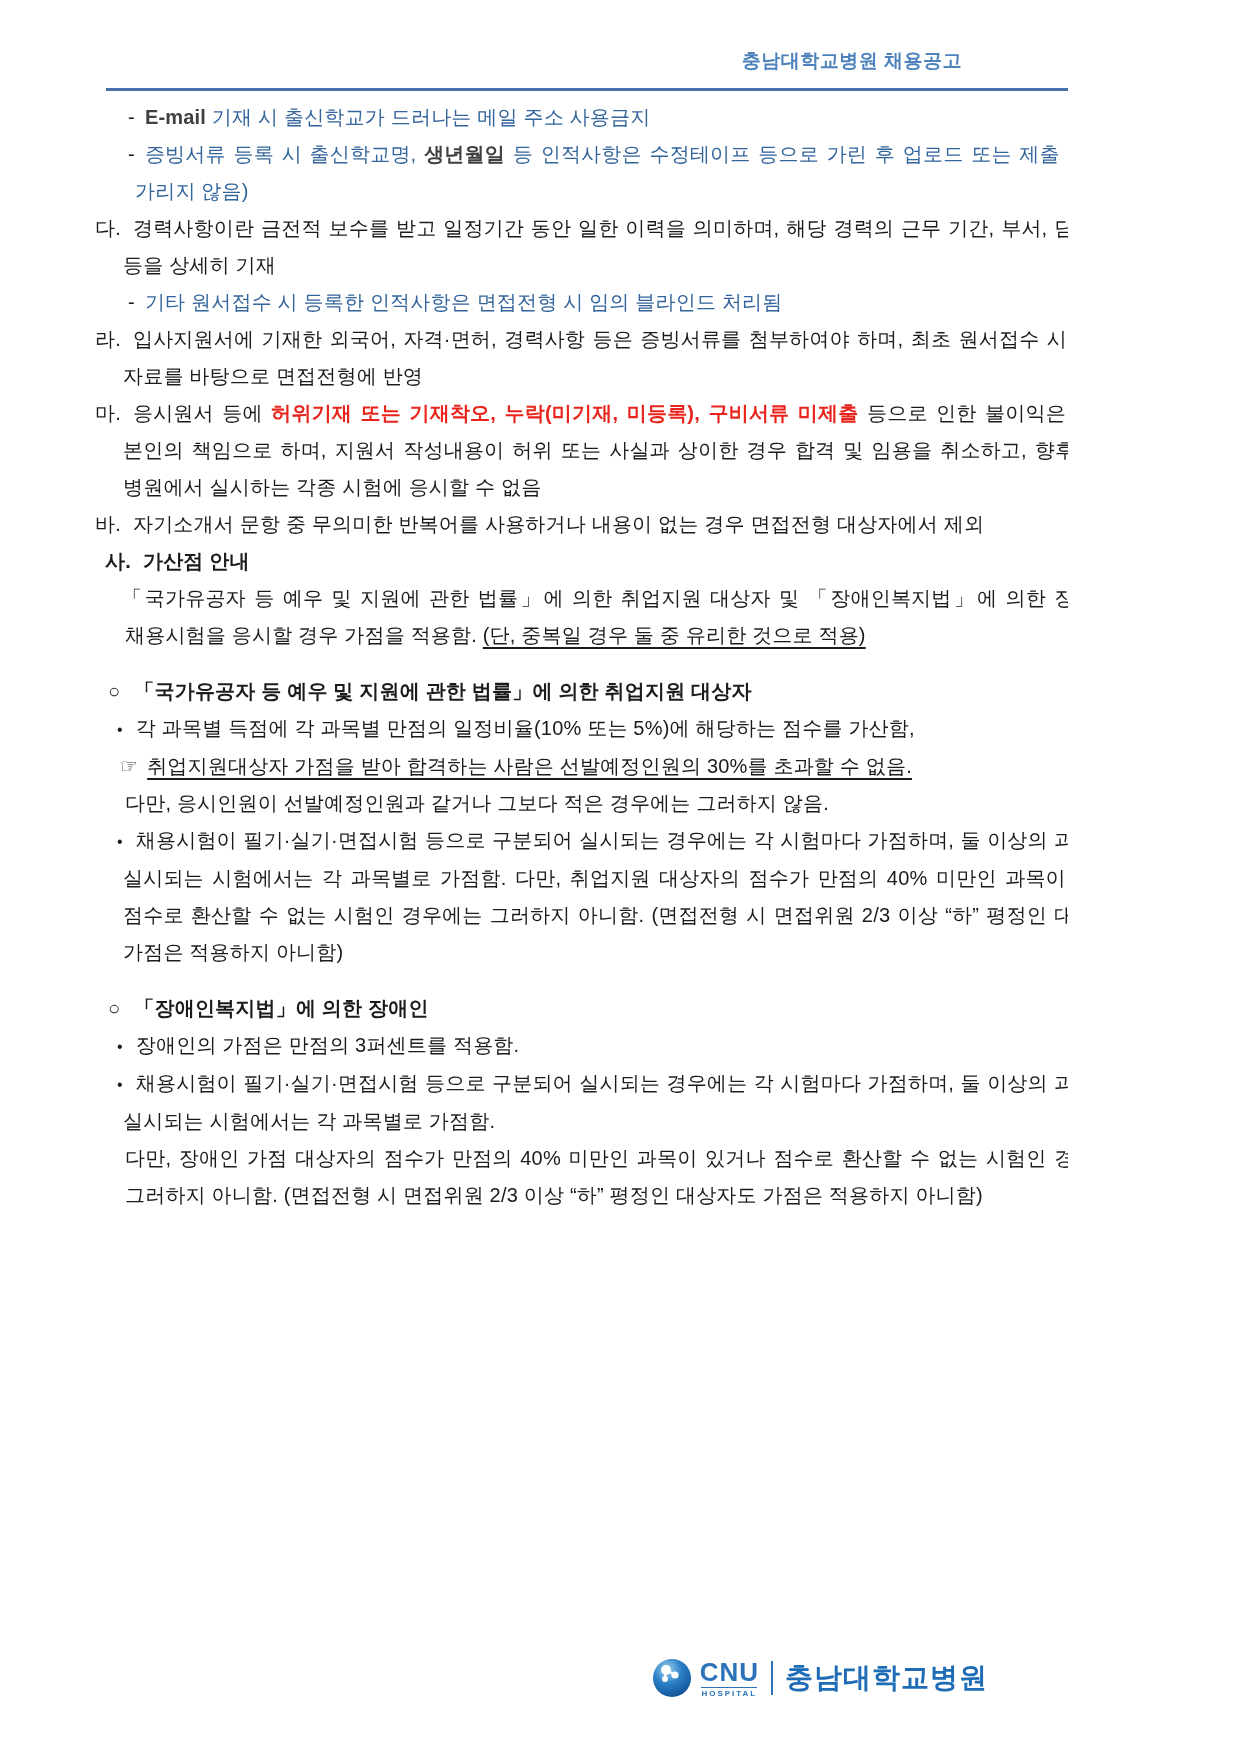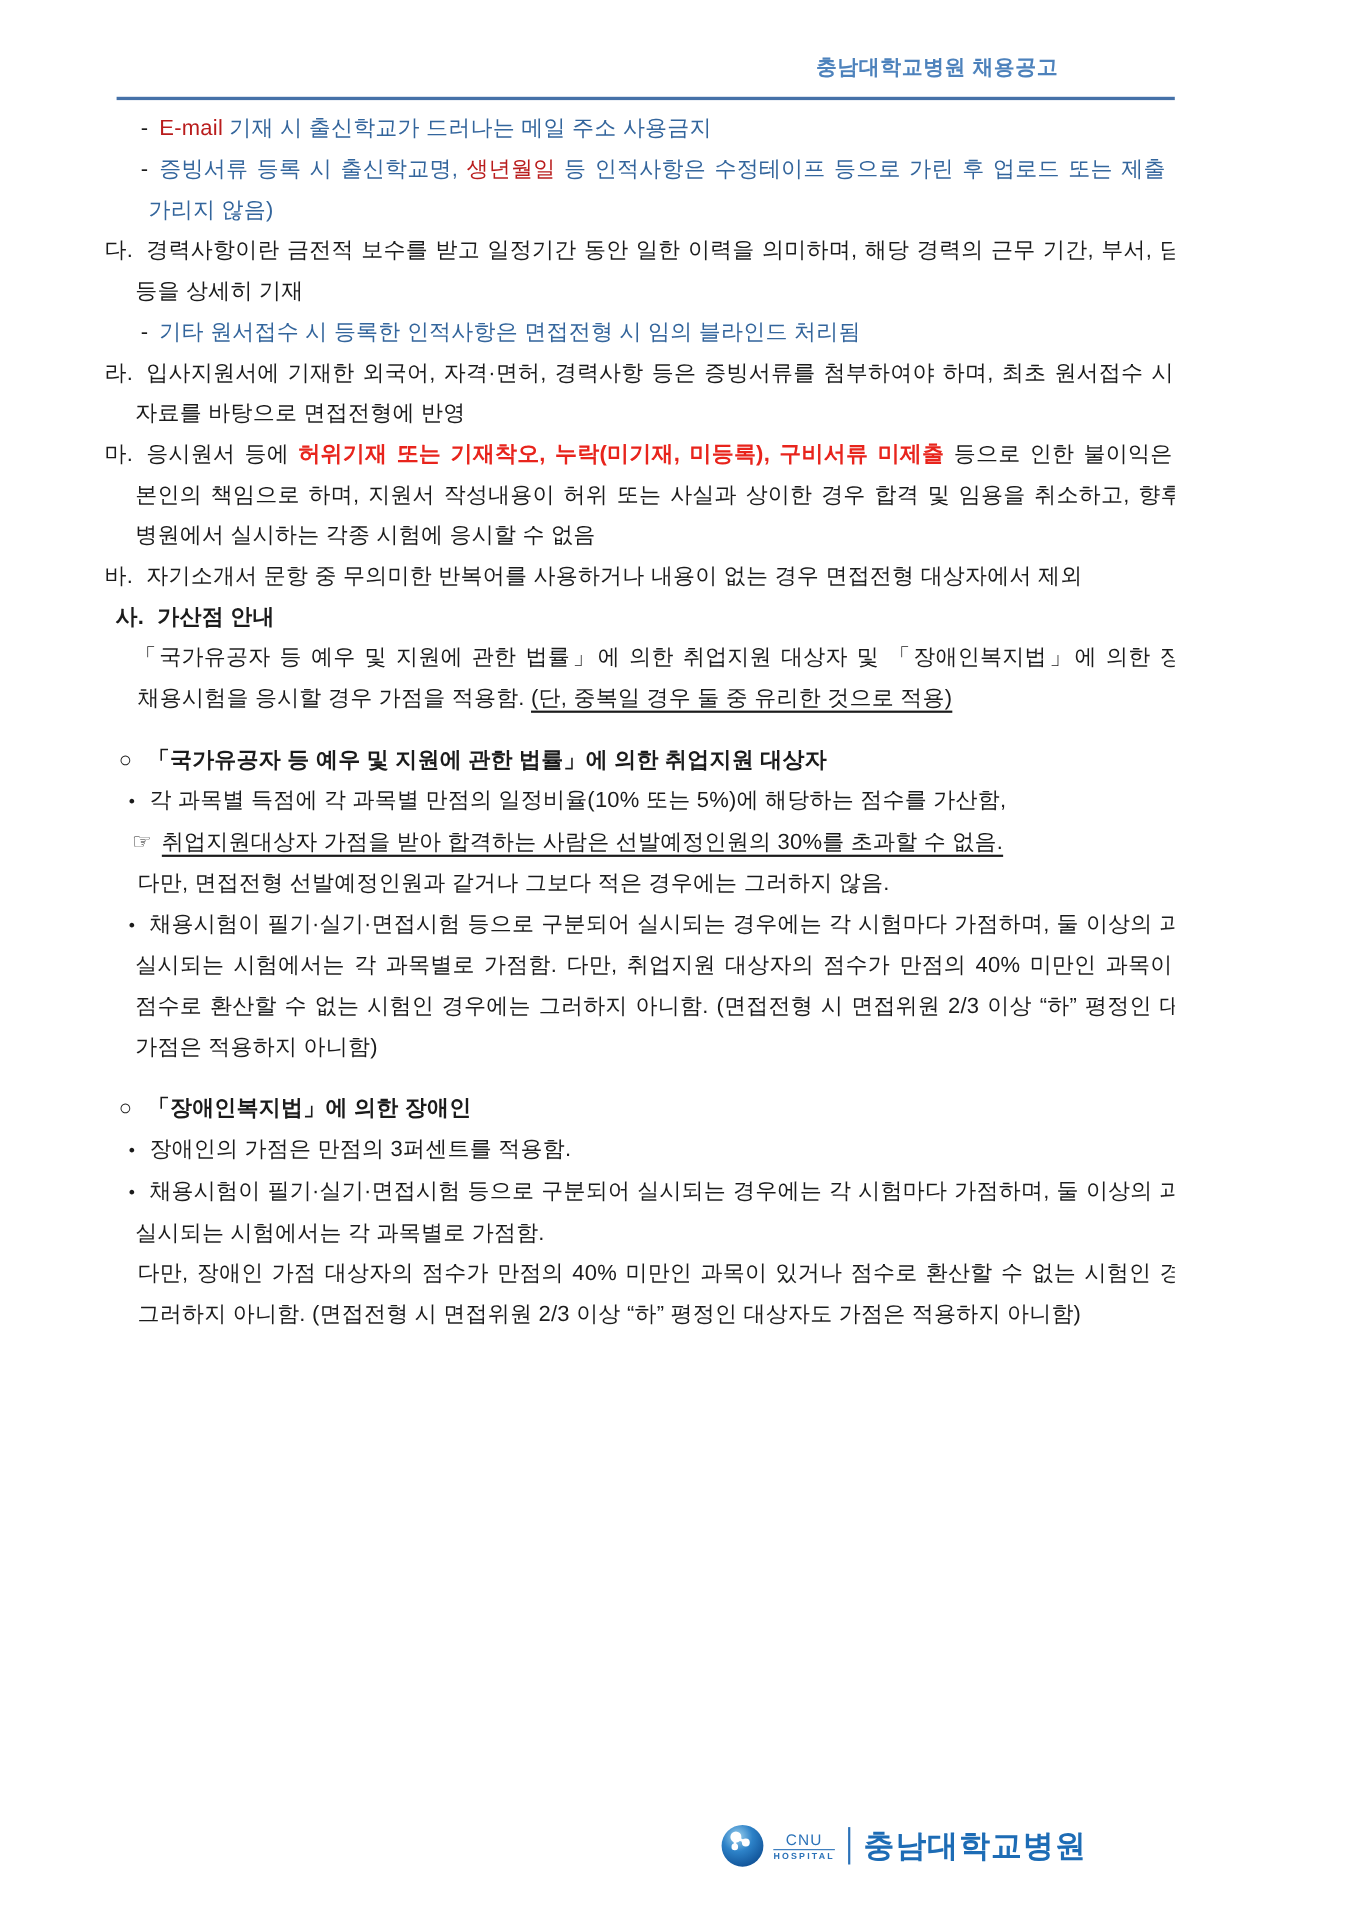--- a/index.html
+++ b/index.html
@@ -53,38 +53,38 @@
   .k-cont    { padding-left: 30px; }
 
   .mk { margin-right: 10px; }
   .k-ga .mk, .k-gab .mk { margin-right: 12px; }
   .k-bullet .mk { margin-right: 13px; font-size: 16px; }
   .k-circle .mk { margin-right: 14px; font-weight: 400; }
   .k-pointer .mk { margin-right: 9px; }
 
   .s-plain {}
   .s-blue  { color: #33659c; }
-  .s-blueb { color: #b91c1c; font-weight: 400; }
+  .s-blueb { color: #404040; font-weight: 700; }
   .s-redb  { color: #e8241c; font-weight: 700; }
   .s-bold  { font-weight: 700; }
   .s-und   { text-decoration: underline; text-underline-offset: 5px; text-decoration-thickness: 1.5px; }
 
   .footer-logo {
     position: absolute;
     top: 1658px;
     right: 80px;
     display: flex;
     align-items: center;
     gap: 8px;
   }
   .globe { width: 40px; height: 40px; flex: 0 0 auto; }
   .cnu-block { display: flex; flex-direction: column; align-items: center; line-height: 1; }
   .cnu-text {
-    font-size: 14px;
-    font-weight: 400;
+    font-size: 26px;
+    font-weight: 700;
     color: #2b72b8;
     letter-spacing: 1px;
   }
   .hosp-text {
     font-size: 8px;
     font-weight: 700;
     color: #2b72b8;
     letter-spacing: 2px;
     margin-top: 2px;
     border-top: 1px solid #2b72b8;
@@ -113,21 +113,21 @@
       <div class="p k-ga"><span class="mk">다.</span><span class="s-plain">경력사항이란 금전적 보수를 받고 일정기간 동안 일한 이력을 의미하며, 해당 경력의 근무 기간, 부서, 담당업무 등을 상세히 기재</span></div>
       <div class="p k-dash"><span class="mk">-</span><span class="s-blue">기타 원서접수 시 등록한 인적사항은 면접전형 시 임의 블라인드 처리됨</span></div>
       <div class="p k-ga"><span class="mk">라.</span><span class="s-plain">입사지원서에 기재한 외국어, 자격·면허, 경력사항 등은 증빙서류를 첨부하여야 하며, 최초 원서접수 시 등록한 자료를 바탕으로 면접전형에 반영</span></div>
       <div class="p k-ga"><span class="mk">마.</span><span class="s-plain">응시원서 등에 </span><span class="s-redb">허위기재 또는 기재착오, 누락(미기재, 미등록), 구비서류 미제출</span><span class="s-plain"> 등으로 인한 불이익은 응시자 본인의 책임으로 하며, 지원서 작성내용이 허위 또는 사실과 상이한 경우 합격 및 임용을 취소하고, 향후 5년간 병원에서 실시하는 각종 시험에 응시할 수 없음</span></div>
       <div class="p k-ga"><span class="mk">바.</span><span class="s-plain">자기소개서 문항 중 무의미한 반복어를 사용하거나 내용이 없는 경우 면접전형 대상자에서 제외</span></div>
       <div class="p k-gab"><span class="mk">사.</span><span class="s-bold">가산점 안내</span></div>
       <div class="p k-indent"><span class="s-plain">「국가유공자 등 예우 및 지원에 관한 법률」에 의한 취업지원 대상자 및 「장애인복지법」에 의한 장애인이 채용시험을 응시할 경우 가점을 적용함. </span><span class="s-und">(단, 중복일 경우 둘 중 유리한 것으로 적용)</span></div>
       <div class="p k-circle gap"><span class="mk">○</span><span class="s-bold">「국가유공자 등 예우 및 지원에 관한 법률」에 의한 취업지원 대상자</span></div>
       <div class="p k-bullet"><span class="mk">•</span><span class="s-plain">각 과목별 득점에 각 과목별 만점의 일정비율(10% 또는 5%)에 해당하는 점수를 가산함,</span></div>
       <div class="p k-pointer"><span class="mk">☞</span><span class="s-und">취업지원대상자 가점을 받아 합격하는 사람은 선발예정인원의 30%를 초과할 수 없음.</span></div>
-      <div class="p k-cont"><span class="s-plain">다만, 면접전형 선발예정인원과 같거나 그보다 적은 경우에는 그러하지 않음.</span></div>
+      <div class="p k-cont"><span class="s-plain">다만, 응시인원이 선발예정인원과 같거나 그보다 적은 경우에는 그러하지 않음.</span></div>
       <div class="p k-bullet"><span class="mk">•</span><span class="s-plain">채용시험이 필기·실기·면접시험 등으로 구분되어 실시되는 경우에는 각 시험마다 가점하며, 둘 이상의 과목으로 실시되는 시험에서는 각 과목별로 가점함. 다만, 취업지원 대상자의 점수가 만점의 40% 미만인 과목이 있거나 점수로 환산할 수 없는 시험인 경우에는 그러하지 아니함. (면접전형 시 면접위원 2/3 이상 “하” 평정인 대상자도 가점은 적용하지 아니함)</span></div>
       <div class="p k-circle gap"><span class="mk">○</span><span class="s-bold">「장애인복지법」에 의한 장애인</span></div>
       <div class="p k-bullet"><span class="mk">•</span><span class="s-plain">장애인의 가점은 만점의 3퍼센트를 적용함.</span></div>
       <div class="p k-bullet"><span class="mk">•</span><span class="s-plain">채용시험이 필기·실기·면접시험 등으로 구분되어 실시되는 경우에는 각 시험마다 가점하며, 둘 이상의 과목으로 실시되는 시험에서는 각 과목별로 가점함.</span></div>
       <div class="p k-cont"><span class="s-plain">다만, 장애인 가점 대상자의 점수가 만점의 40% 미만인 과목이 있거나 점수로 환산할 수 없는 시험인 경우에는 그러하지 아니함. (면접전형 시 면접위원 2/3 이상 “하” 평정인 대상자도 가점은 적용하지 아니함)</span></div>
     </div>
 
   <div class="footer-logo">
     <svg class="globe" viewBox="0 0 40 40" xmlns="http://www.w3.org/2000/svg">
       <defs>

